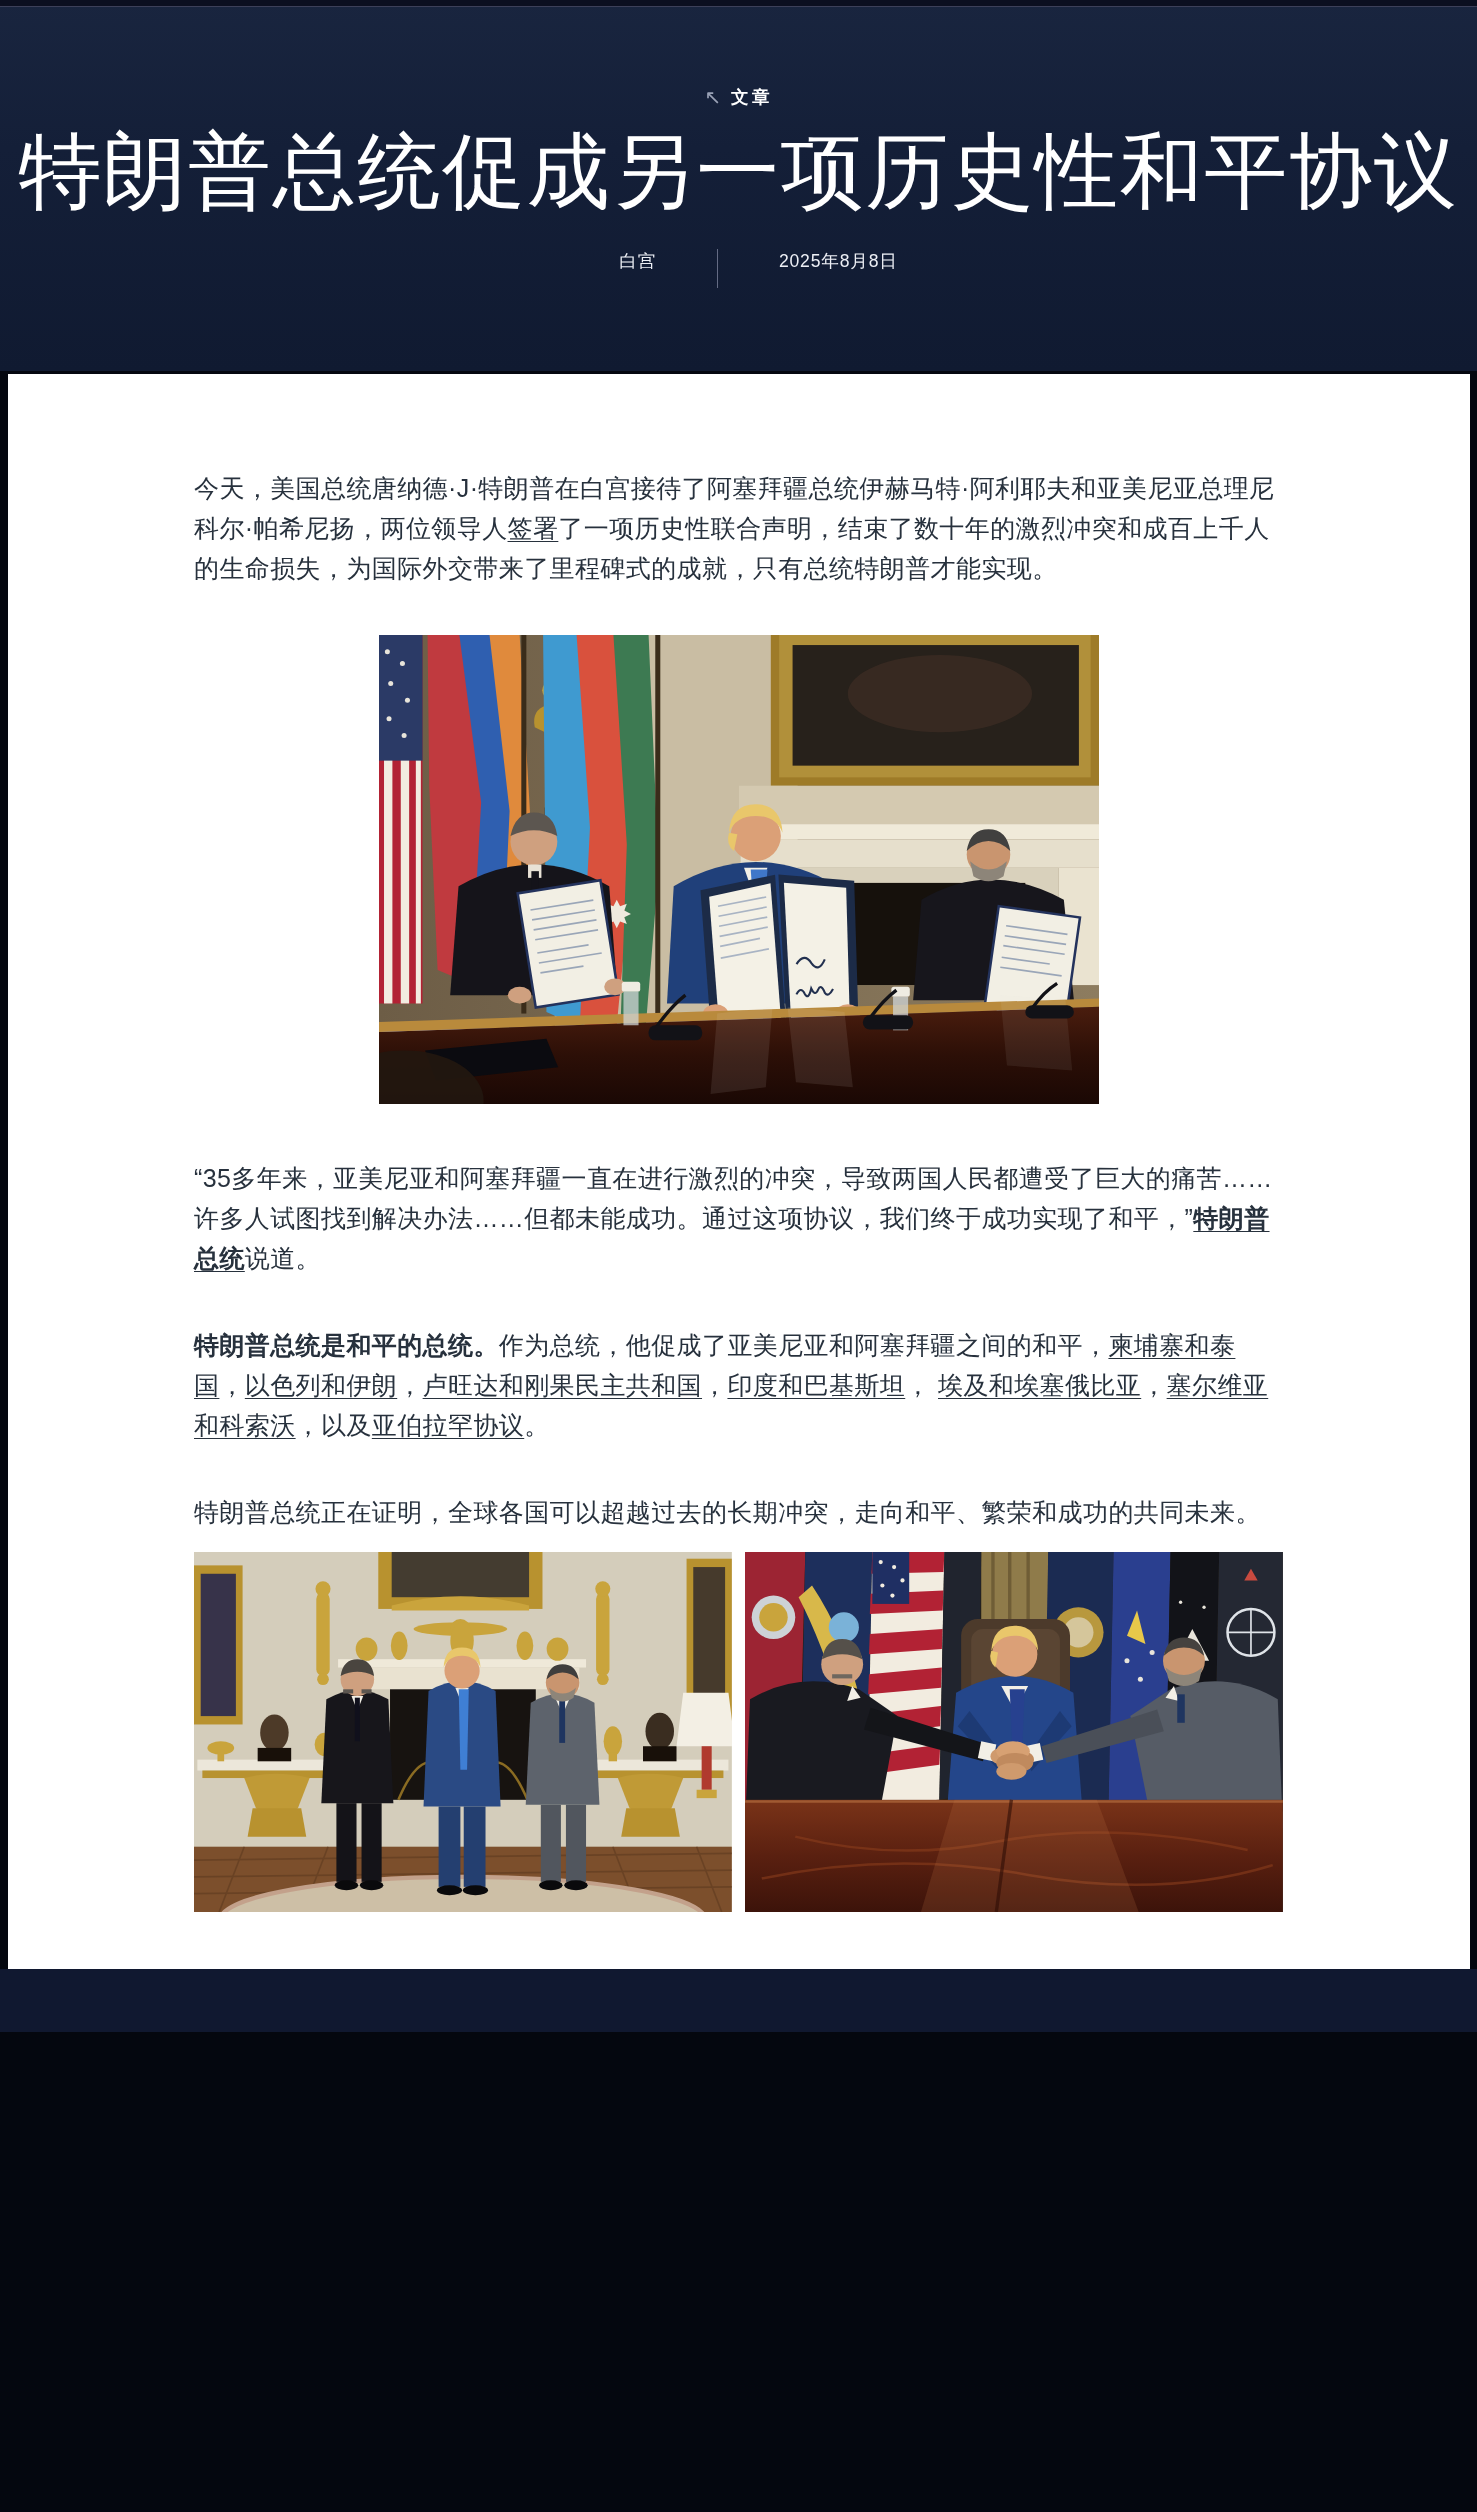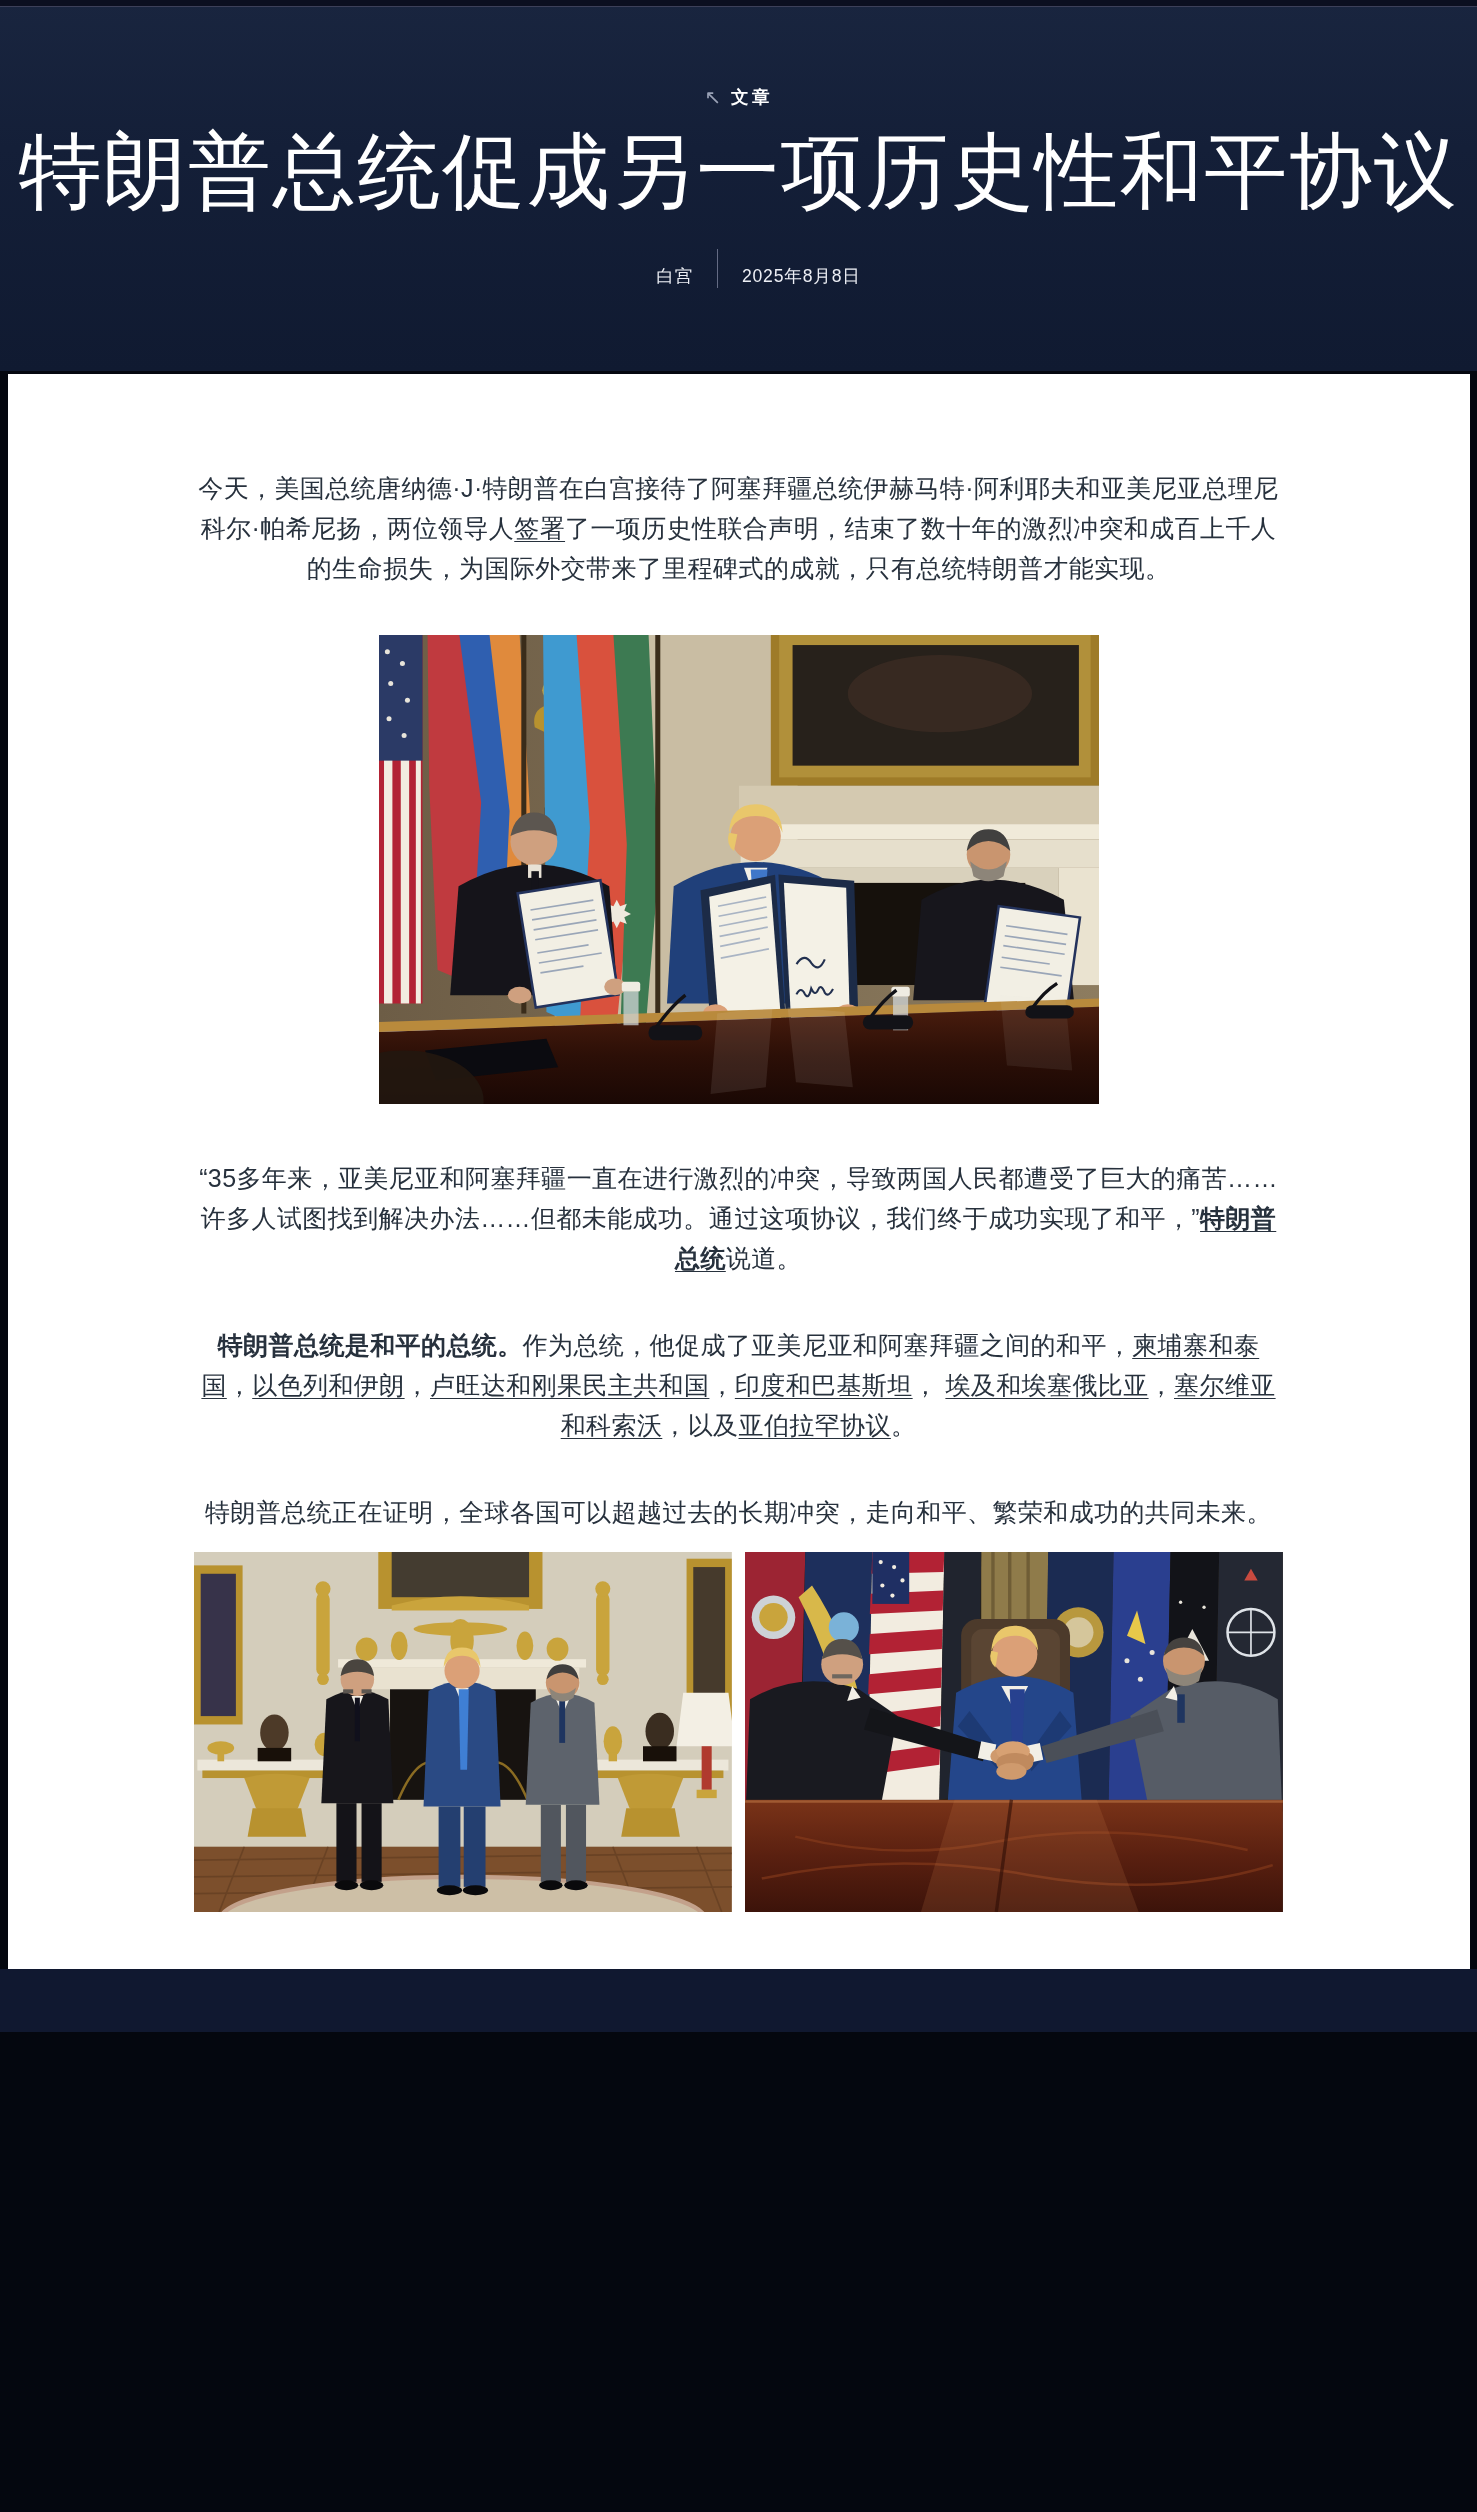--- a/index.html
+++ b/index.html
@@ -26,29 +26,28 @@
   }
   .eyebrow .arrow { color:#99a1b5; font-weight:normal; font-size:20px; letter-spacing:0; }
   .hero-title {
     margin-top:16.7px;
     font-family:Liberation Sans, sans-serif;
     font-weight:500;
     font-size:83px; line-height:1.1; letter-spacing:1.7px;
     color:#ffffff; white-space:nowrap; text-align:center;
   }
   .hero-meta {
-    margin-top:32px; display:flex; align-items:flex-end; gap:24px;
+    margin-top:32px; display:flex; align-items:flex-start; gap:61px;
     color:#edeff5; font-size:17.6px; letter-spacing:0.8px;margin-left:40px;
   }
   .meta-divider { width:0.8px; height:39px; background:#646b84; }
   
   .card {
     margin:3.3px 7.5px 0; background:#ffffff;
     padding:94px 0 57px;
-    text-align:center;
   }
   .column { width:1089px; margin:0 auto; }
   p.para {
     font-size:25px; line-height:40px; letter-spacing:0.4px;
     color:#27313d; margin-bottom:47px;
   }
   .lnk {
     color:inherit; text-decoration:underline;
     text-decoration-thickness:1.3px; text-underline-offset:4.2px;
   }

